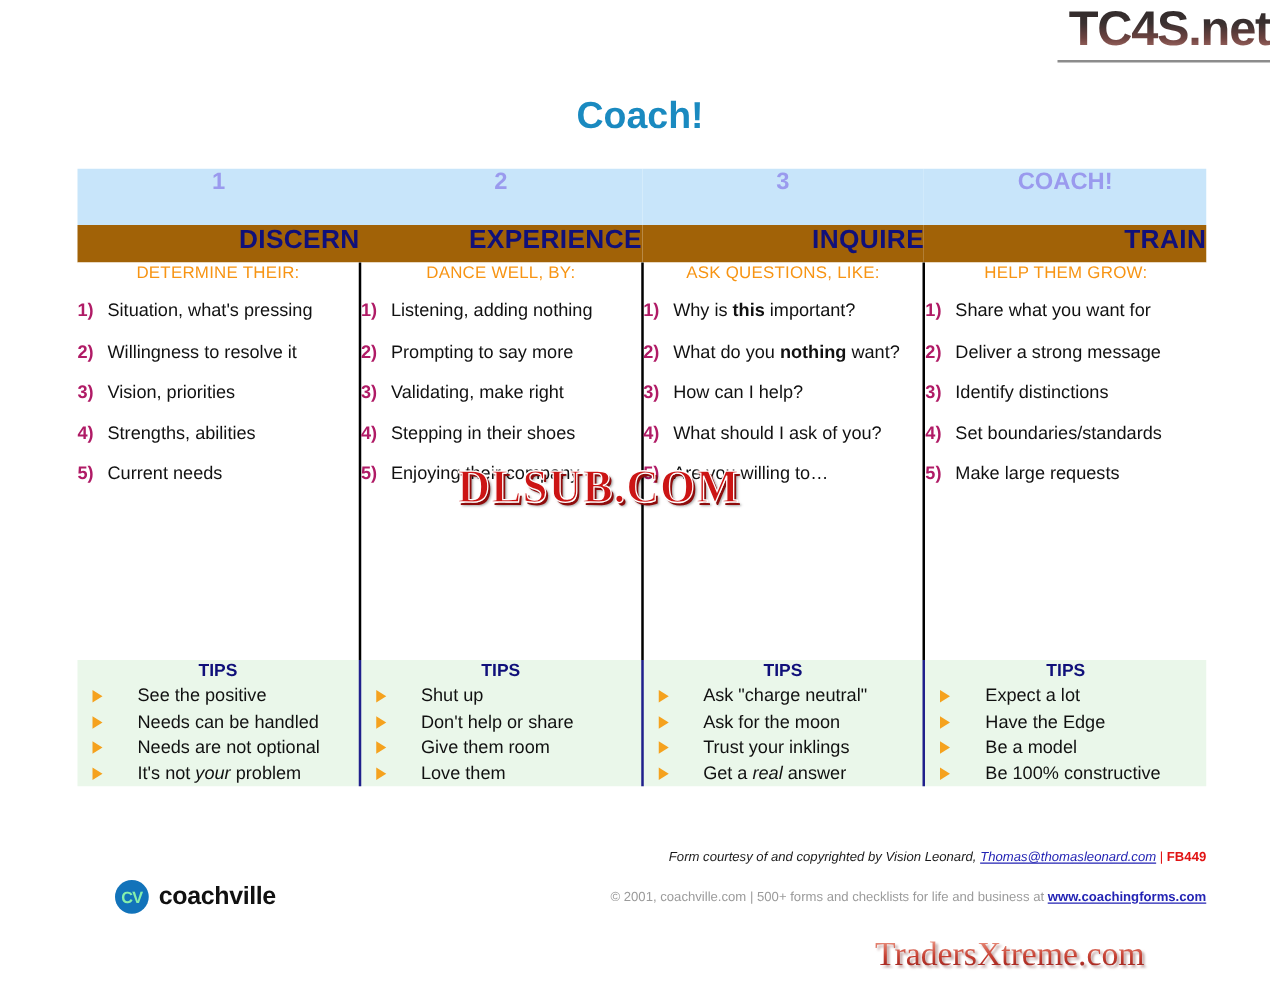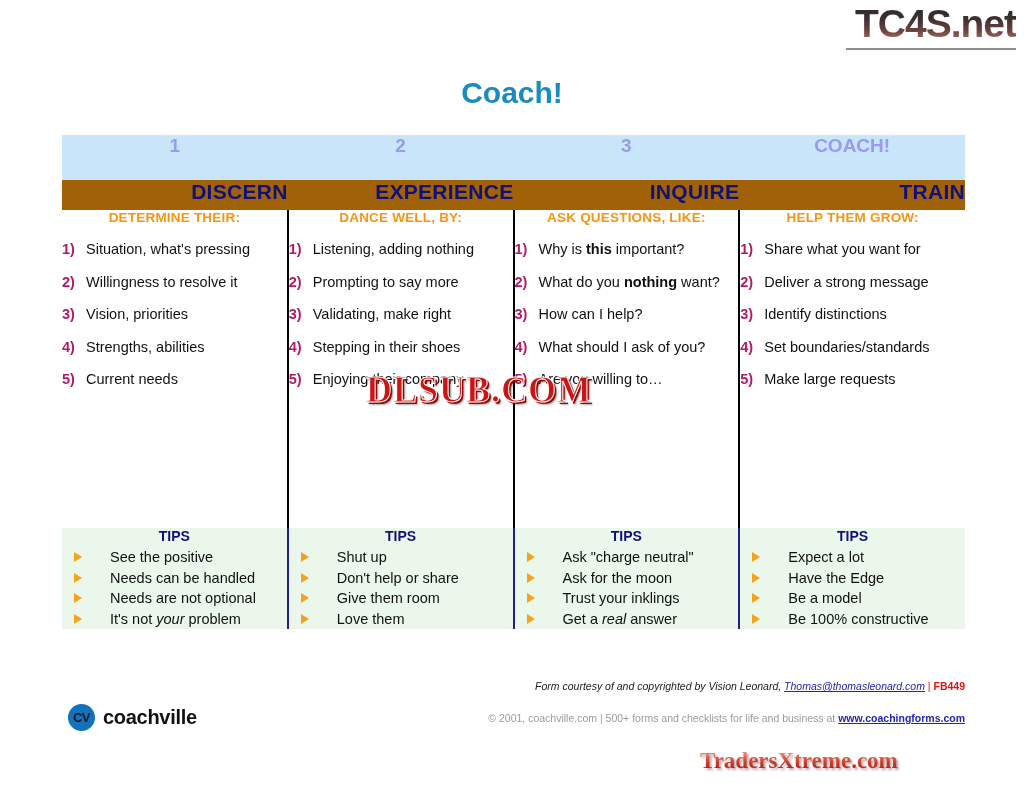--- a/index.html
+++ b/index.html
@@ -87,21 +87,21 @@
     background: #ffffff;
     height: 318px;
     padding: 14px 10px 0 10px;
     border-left: 2px solid #000000;
   }
   .bodycell.first { border-left: none; padding-left: 8px; }
 
   .subhead {
     text-align: center;
     font-size: 13.5px;
-    font-weight: bold;
+    font-weight: normal;
     color: #f79413;
     margin: 0 0 15px 0;
     letter-spacing: 0.2px;
   }
 
   ol.items {
     list-style: none;
     margin: 0;
     padding: 0;
   }
@@ -195,27 +195,28 @@
     position: absolute;
     top: 704px;
     left: 68px;
     display: flex;
     align-items: center;
   }
   #cv-badge {
     width: 27px; height: 27px;
     border-radius: 50%;
     background: #1273ba;
-    color: #0f172a;
+    color: #86efac;
     font-size: 13px;
     font-weight: bold;
     display: flex;
     align-items: center;
     justify-content: center;
     letter-spacing: -0.5px;
+    margin-left: 24px;
   }
   #cv-name {
     margin-left: 8px;
     font-size: 20px;
     font-weight: bold;
     color: #111111;
     letter-spacing: -0.3px;
   }
 
   
@@ -229,22 +230,22 @@
     letter-spacing: 1px;
     color: #cc1515;
     -webkit-text-stroke: 1px #ffffff;
     text-shadow: 2px 2px 0 #8e0c0c, 3px 3px 2px rgba(0,0,0,.35);
     transform: scaleY(1.05);
   }
   #tradersxtreme-watermark {
     position: absolute;
     left: 700px;
     top: 748px;
-    font-size: 23px;
-    font-weight: bold;
+    font-size: 27px;
+    font-weight: normal;
     font-family: "Liberation Serif", serif;
     letter-spacing: 0px;
     background: linear-gradient(to bottom, #f6b8ad 0%, #e07a68 25%, #c63f32 55%, #a62a22 80%, #e8a197 100%);
     -webkit-background-clip: text;
     background-clip: text;
     color: transparent;
     text-shadow: none;
     filter: drop-shadow(2px 2px 1px rgba(140,90,85,0.55));
   }
 </style>

